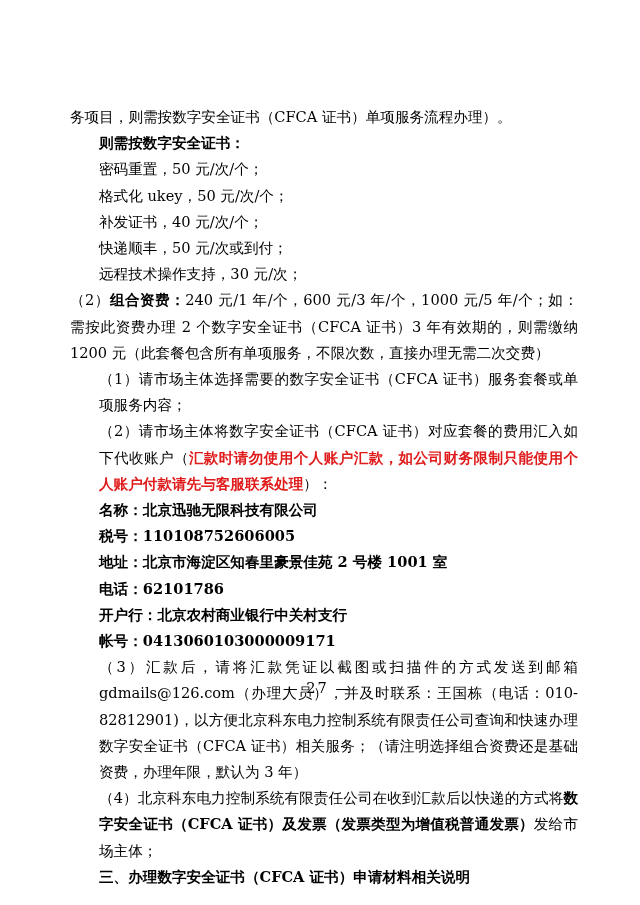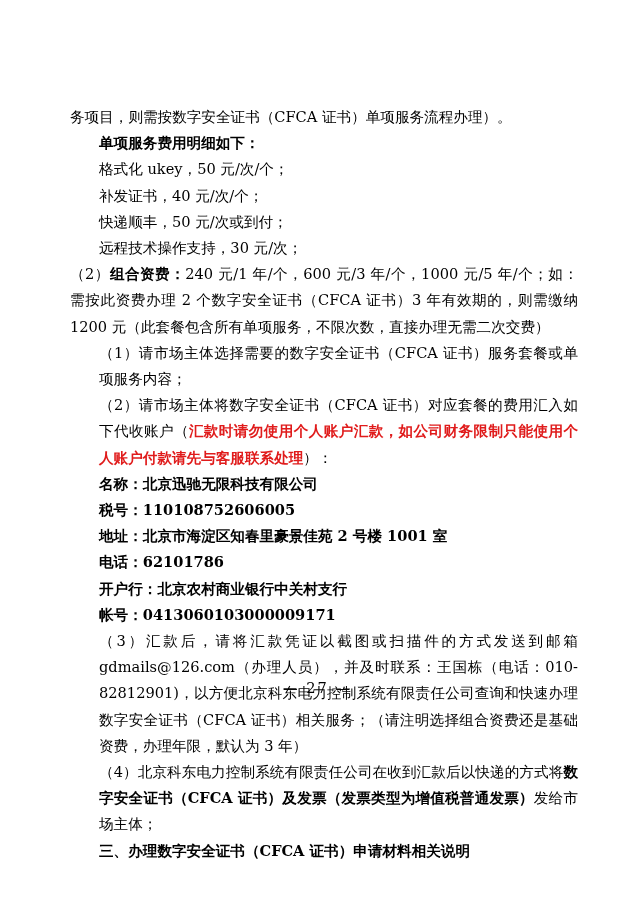--- a/index.html
+++ b/index.html
@@ -59,22 +59,23 @@
   }
 </style>
 </head>
 <body>
 
 <div class="page">
   <div class="doc-body">
 
     <p class="para indent1">务项目，则需按数字安全证书（CFCA 证书）单项服务流程办理）。</p>
 
-    <p class="para heading">单项服务费用明细如下：</p>
+    <p class="para heading">则需按数字安全证书：</p>
 
+    <p class="para indent2">密码重置，50 元/次/个；</p>
     <p class="para indent2">格式化 ukey，50 元/次/个；</p>
     <p class="para indent2">补发证书，40 元/次/个；</p>
     <p class="para indent2">快递顺丰，50 元/次或到付；</p>
     <p class="para indent2">远程技术操作支持，30 元/次；</p>
 
     <p class="para indent1"><span class="indent-spacer">（2）</span><span class="bold">组合资费：</span><span>240 元/1 年/个，600 元/3 年/个，1000 元/5 年/个；如：需按此资费办理 2 个数字安全证书（CFCA 证书）3 年有效期的，则需缴纳 1200 元（此套餐包含所有单项服务，不限次数，直接办理无需二次交费）</span></p>
 
 
     <p class="para indent1" style="padding-left:29px;text-indent:-0px;">（1）请市场主体选择需要的数字安全证书（CFCA 证书）服务套餐或单项服务内容；</p>
 

